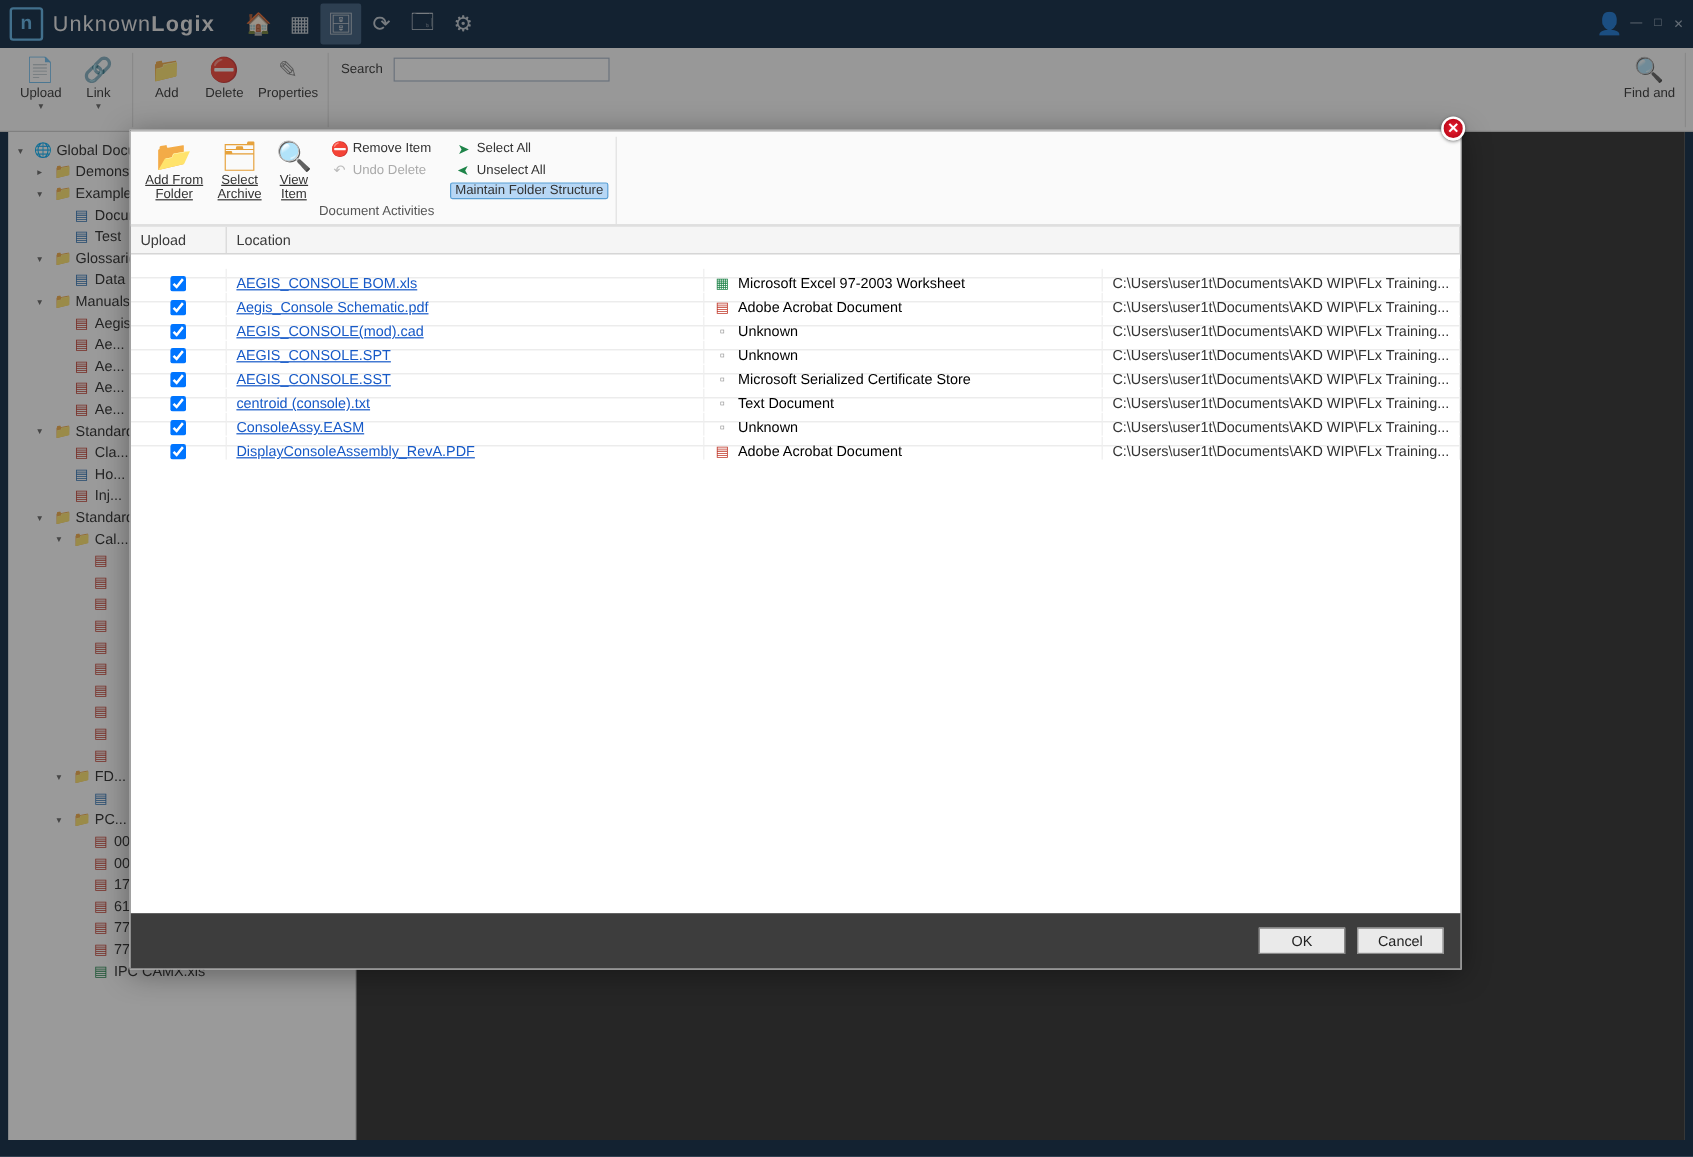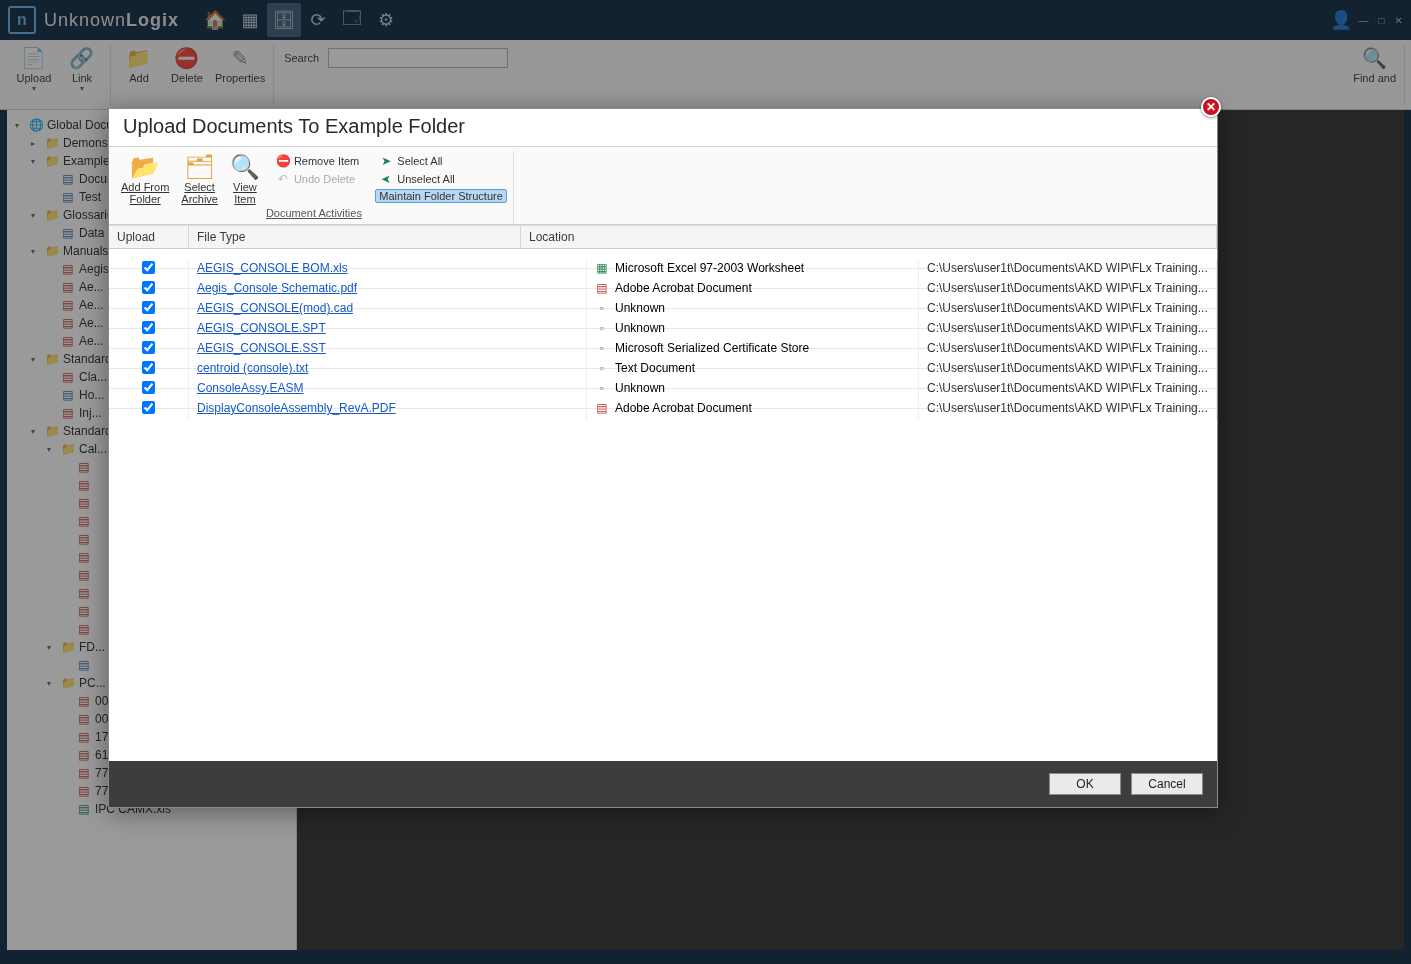--- a/index.html
+++ b/index.html
@@ -55,35 +55,35 @@
 .dlg-toolbar { border-top: 1px solid #d0d0d0; border-bottom: 1px solid #d0d0d0; background: #fafafa; padding: 4px 6px 0; display: flex; }
 .dlg-big-btn { display: flex; flex-direction: column; align-items: center; padding: 2px 6px; cursor: pointer; }
 .dlg-big-icon { font-size: 24px; height: 28px; display: flex; align-items: center; }
 .dlg-big-label { font-size: 11px; line-height: 12px; text-align: center; color: #333; text-decoration: underline; }
 
 .dlg-small-col { display: flex; flex-direction: column; gap: 2px; padding: 2px 6px 0; }
 .dlg-small-btn { display: flex; align-items: center; gap: 4px; font-size: 11px; color: #333; cursor: pointer; padding: 1px 4px; }
 .dlg-small-btn.toggled { background: #b7d7f5; border: 1px solid #5a9fd4; border-radius: 2px; padding: 0 3px;}
 .dlg-small-btn.disabled { color: #aaa; cursor: default; }
 .dlg-small-icon { width: 14px; text-align: center; }
-.dlg-group-label { font-size: 11px; color: #555; text-align: center; padding-bottom: 3px; text-decoration: underline; }
+.dlg-group-label { font-size: 11px; color: #555; text-align: center; padding-bottom: 3px; }
 .dlg-group-wrap { border-right: 1px solid #e0e0e0; padding-bottom: 2px; }
 
 .grid { flex: 1; overflow: hidden; border-top: 1px solid #dcdcdc; }
 .grid-head { display: flex; background: #f5f5f5; border-bottom: 1px solid #cfcfcf; font-size: 12px; color: #3a3a3a; }
 .gh { border-right: 1px solid #d6d6d6; padding: 4px 8px; display: flex; align-items: center; gap: 4px; }
 .gh.upload { width: 80px; }
 .gh.fname { width: 398px; }
 .gh.ftype { width: 332px; }
 .gh.floc { flex: 1; }
 .filter-glyph { font-size: 9px; color: #888; }
 
 .grid-body { }
 .grow { display: flex; border-bottom: 1px solid #e8e8e8; font-size: 12px; height: 20px; align-items: center; }
-.gc { border-right: 1px solid #eee; padding: 0 8px; height: 100%; display: flex; align-items: flex-start; gap: 6px; overflow: hidden; white-space: nowrap; margin-top: 24px; }
+.gc { border-right: 1px solid #eee; padding: 0 8px; height: 100%; display: flex; align-items: flex-end; gap: 6px; overflow: hidden; white-space: nowrap; margin-top: 24px; }
 .gc.upload { width: 80px; justify-content: center; }
 .gc.fname { width: 398px; }
 .gc.ftype { width: 332px; }
 .gc.floc { flex: 1; color: #333; }
 .gc.fname a { color: #1659c7; text-decoration: underline; cursor: pointer; }
 .ftype-icon { width: 14px; display: inline-block; text-align: center; }
 .chk { width: 13px; height: 13px; }
 
 .dlg-footer { background: #3d3d3d; height: 46px; display: flex; align-items: center; justify-content: flex-end; gap: 10px; padding: 0 14px; }
 .dlg-btn { width: 72px; height: 22px; background: #eaeaea; border: 1px solid #8a8a8a; font-size: 12px; color: #222; cursor: pointer; }
@@ -358,21 +358,20 @@
         </div>
       </div>
   </div>
   <div class="main-area"></div>
 </div>
 
 <div class="overlay"></div>
 
 <div class="dialog">
   <div class="dialog-close">✕</div>
-  <div class="dialog-title">Upload Documents To  Example Folder</div>
 
   <div class="dlg-toolbar">
     <div class="dlg-group-wrap">
       <div style="display:flex">
         <div class="dlg-big-btn">
           <div class="dlg-big-icon folder">📂</div>
           <div class="dlg-big-label" style="white-space:pre-line">Add From
 Folder</div>
         </div>
         <div class="dlg-big-btn">
@@ -412,23 +411,20 @@
       </div>
       <div class="dlg-group-label">Document Activities</div>
     </div>
   </div>
 
   <div class="grid">
     <div class="grid-head">
       <div class="gh upload">
           <span>Upload</span>
         </div>
-      <div class="gh ftype">
-          <span>File Type</span>
-        </div>
       <div class="gh floc">
           <span>Location</span>
         </div>
     </div>
     <div class="grid-body" id="grid-body">
         <div class="grow">
     <div class="gc upload">
             <input type="checkbox" class="chk" checked="" style="">
           </div>
     <div class="gc fname">

